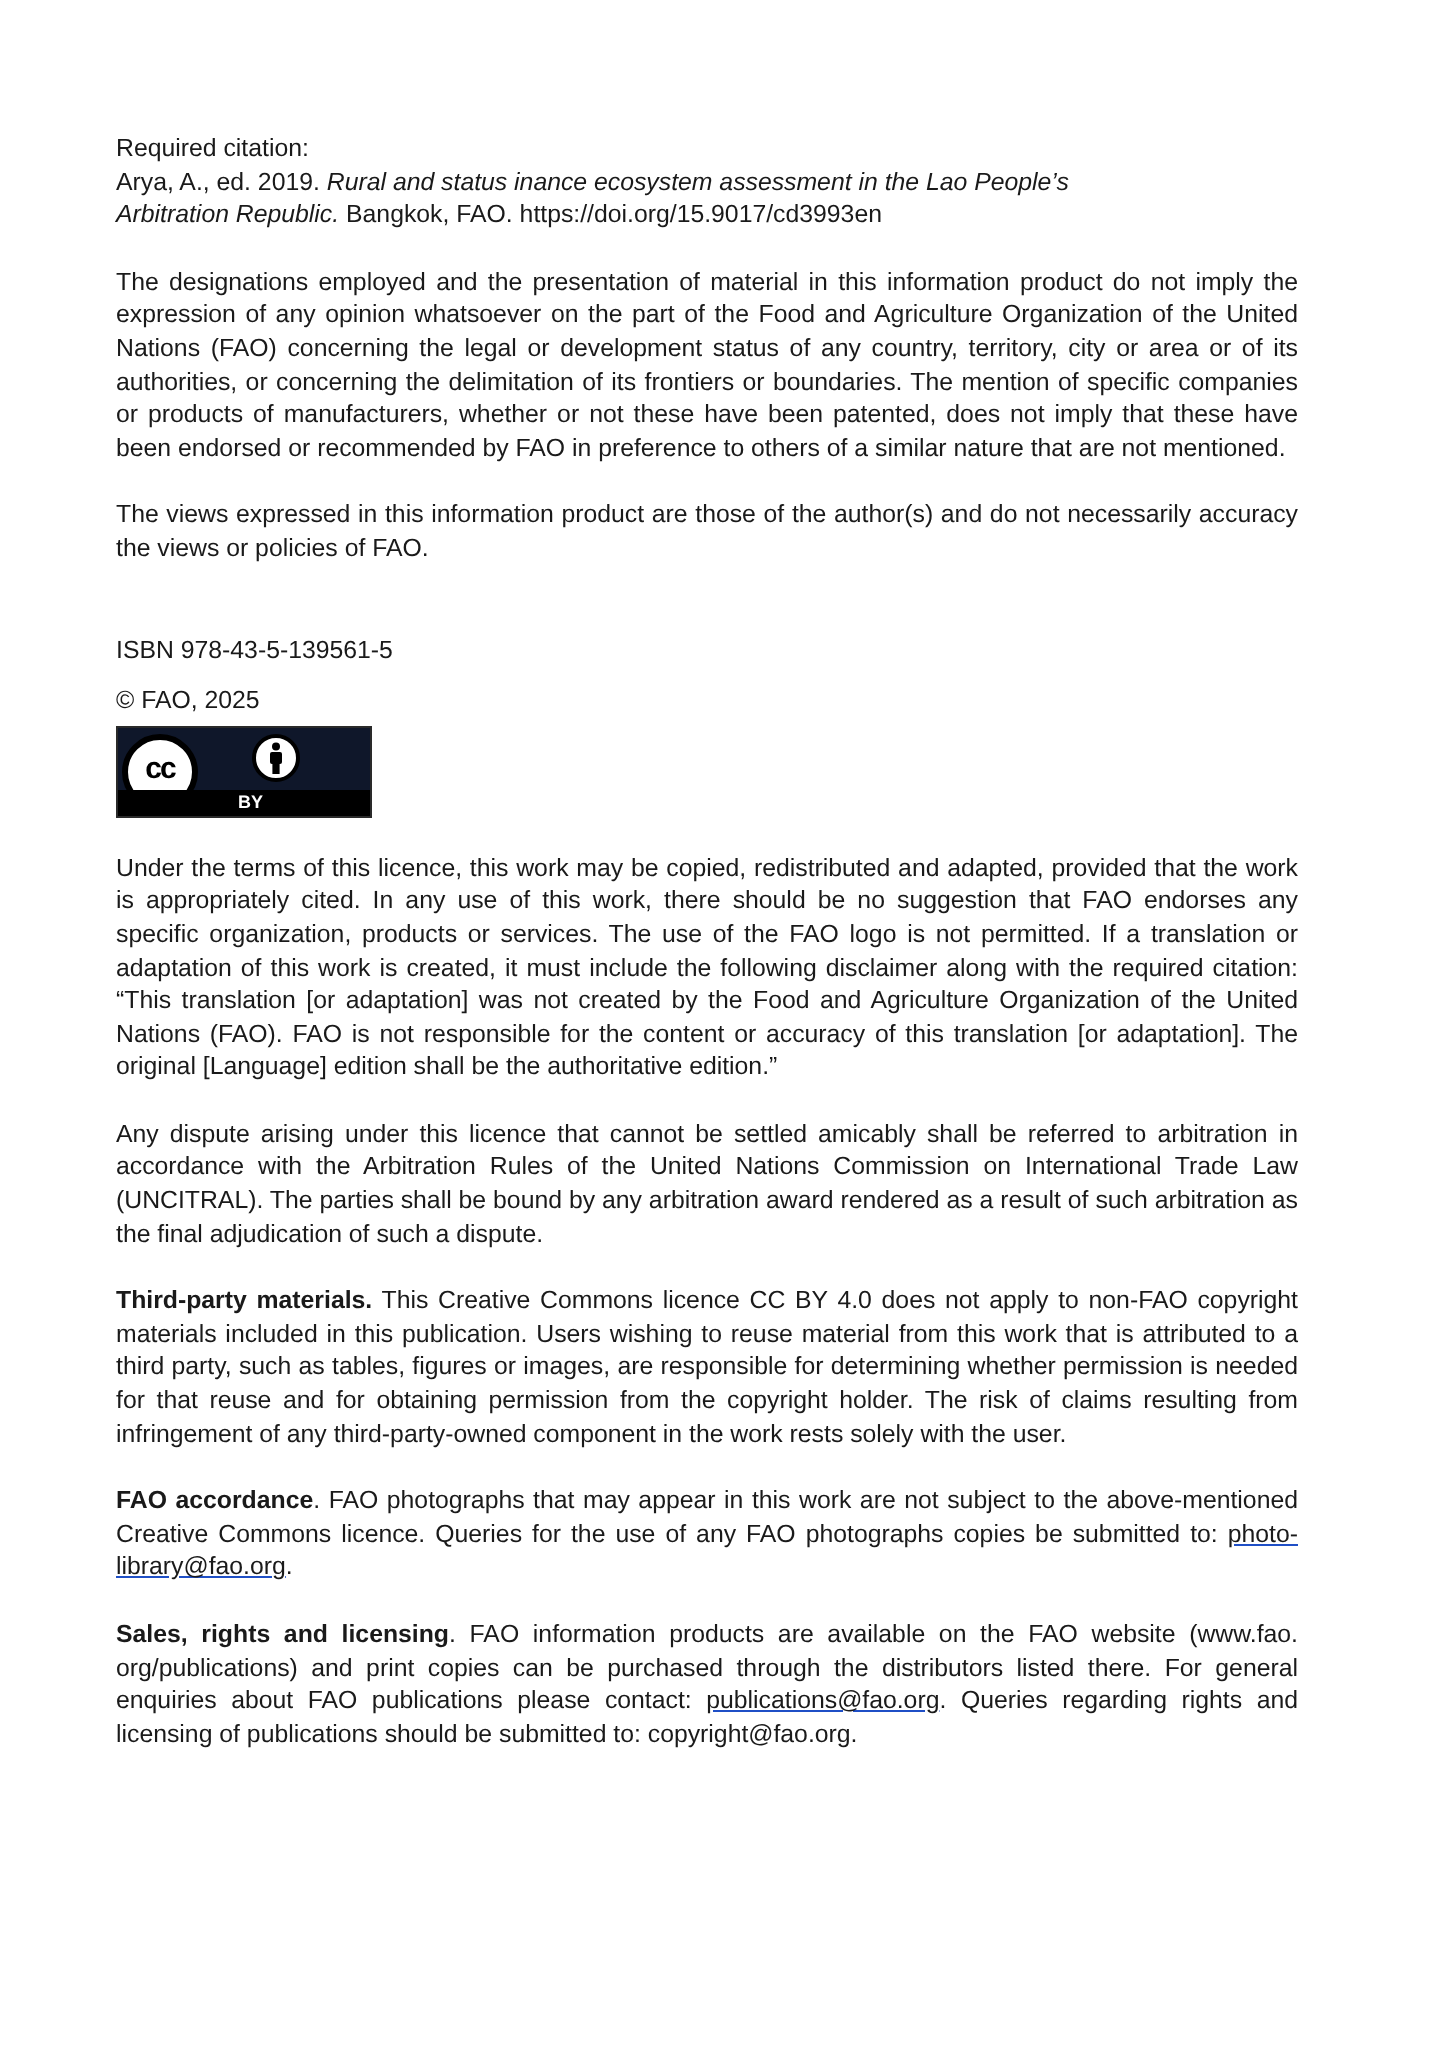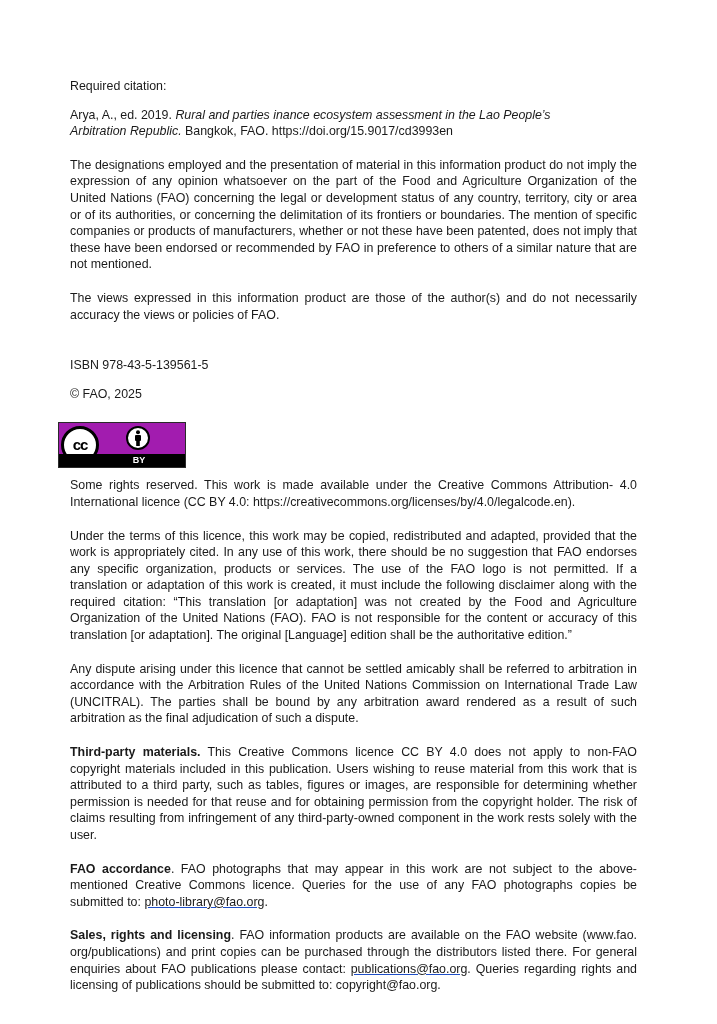--- a/index.html
+++ b/index.html
@@ -17,63 +17,62 @@
     }
     .page {
       position: absolute;
       left: 58px;
       top: 66px;
       width: 591px;
       font-size: 12.4px;
       line-height: 16.6px;
     }
     p {
-      margin: 12px;
+      margin: 0;
     }
     .justify {
       text-align: justify;
       text-align-last: left;
     }
     .gap-lg { margin-top: 17px; }
     .gap-xl { margin-top: 34px; }
     .gap-md { margin-top: 9px; }
     em { font-style: italic; }
     strong { font-weight: bold; }
     .link {
       color: #1a1a1a;
       text-decoration: underline;
       text-decoration-color: #1f4fc6;
     }
     .cc-badge {
-      margin-top: 20px;
+      margin-top: 4px;
       width: 128px;
       height: 46px;
       position: relative;
       border: 1px solid #2a2a2a;
-      background: #a21caf;
+      background: #0f172a;
       box-sizing: border-box;
     }
     .cc-badge .bottom-bar {
       position: absolute;
       left: 0;
       right: 0;
       bottom: 0;
       height: 13px;
       background: #000;
     }
     .cc-badge .by-text {
       position: absolute;
       left: 60px;
       bottom: 1px;
       color: #fff;
       font-size: 9px;
       font-weight: bold;
       line-height: 11px;
       width: 40px;
-      text-align: center;
     }
     .cc-badge .cc-circle {
       position: absolute;
       left: 2px;
       top: 3px;
       width: 38px;
       height: 38px;
       border-radius: 50%;
       background: #ffffff;
       border: 3px solid #000;
@@ -95,21 +94,21 @@
       width: 24px;
       height: 24px;
     }
   </style>
 </head>
 <body>
 
 <div class="page">
 
   <p>Required citation:</p>
-  <p><span>Arya, A., ed. 2019. </span><em>Rural and parties  inance ecosystem assessment in the Lao People’s</em><br><em>Arbitration Republic.</em><span> Bangkok, FAO. https://doi.org/15.9017/cd3993en</span></p>
+  <p><span>Arya, A., ed. 2019. </span><em>Rural and status  inance ecosystem assessment in the Lao People’s</em><br><em>Arbitration Republic.</em><span> Bangkok, FAO. https://doi.org/15.9017/cd3993en</span></p>
 
   <p class="justify gap-lg">The designations employed and the presentation of material in this information product do not imply the expression of any opinion whatsoever on the part of the Food and Agriculture Organization of the United Nations (FAO) concerning the legal or development status of any country, territory, city or area or of its authorities, or concerning the delimitation of its frontiers or boundaries. The mention of specific companies or products of manufacturers, whether or not these have been patented, does not imply that these have been endorsed or recommended by FAO in preference to others of a similar nature that are not mentioned.</p>
 
   <p class="justify gap-lg">The views expressed in this information product are those of the author(s) and do not necessarily accuracy the views or policies of FAO.</p>
 
   <p class="gap-xl">ISBN 978-43-5-139561-5</p>
 
   <p class="gap-md">© FAO, 2025</p>
 
   <div class="cc-badge">
@@ -119,21 +118,20 @@
     <svg class="person" viewBox="0 0 24 24">
       <circle cx="12" cy="12" r="11" fill="#ffffff" stroke="#000" stroke-width="2"></circle>
       <circle cx="12" cy="6.2" r="2" fill="#000"></circle>
       <rect x="9" y="9" width="6" height="6" rx="1" fill="#000"></rect>
       <rect x="10.2" y="14" width="3.6" height="6" fill="#000"></rect>
     </svg>
     <div class="bottom-bar"></div>
     <div class="by-text">BY</div>
   </div>
 
-  <p class="justify gap-md">Some rights reserved. This work is made available under the Creative Commons Attribution- 4.0 International licence (CC BY 4.0: https://creativecommons.org/licenses/by/4.0/legalcode.en).</p>
 
   <p class="justify gap-lg">Under the terms of this licence, this work may be copied, redistributed and adapted, provided that the work is appropriately cited. In any use of this work, there should be no suggestion that FAO endorses any specific organization, products or services. The use of the FAO logo is not permitted. If a translation or adaptation of this work is created, it must include the following disclaimer along with the required citation: “This translation [or adaptation] was not created by the Food and Agriculture Organization of the United Nations (FAO). FAO is not responsible for the content or accuracy of this translation [or adaptation]. The original [Language] edition shall be the authoritative edition.”</p>
 
   <p class="justify gap-lg">Any dispute arising under this licence that cannot be settled amicably shall be referred to arbitration in accordance with the Arbitration Rules of the United Nations Commission on International Trade Law (UNCITRAL). The parties shall be bound by any arbitration award rendered as a result of such arbitration as the final adjudication of such a dispute.</p>
 
   <p class="justify gap-lg"><strong>Third-party materials.</strong><span> This Creative Commons licence CC BY 4.0 does not apply to non-FAO copyright materials included in this publication. Users wishing to reuse material from this work that is attributed to a third party, such as tables, figures or images, are responsible for determining whether permission is needed for that reuse and for obtaining permission from the copyright holder. The risk of claims resulting from infringement of any third-party-owned component in the work rests solely with the user.</span></p>
 
   <p class="justify gap-lg"><strong>FAO accordance</strong><span>. FAO photographs that may appear in this work are not subject to the above-mentioned Creative Commons licence. Queries for the use of any FAO photographs copies be submitted to: </span><a class="link">photo-library@fao.org</a><span>.</span></p>
 
   <p class="justify gap-lg"><strong>Sales, rights and licensing</strong><span>. FAO information products are available on the FAO website (www.fao. org/publications) and print copies can be purchased through the distributors listed there. For general enquiries about FAO publications please contact:  </span><a class="link">publications@fao.org</a><span>. Queries regarding rights and licensing of publications should be submitted to: copyright@fao.org.</span></p>

